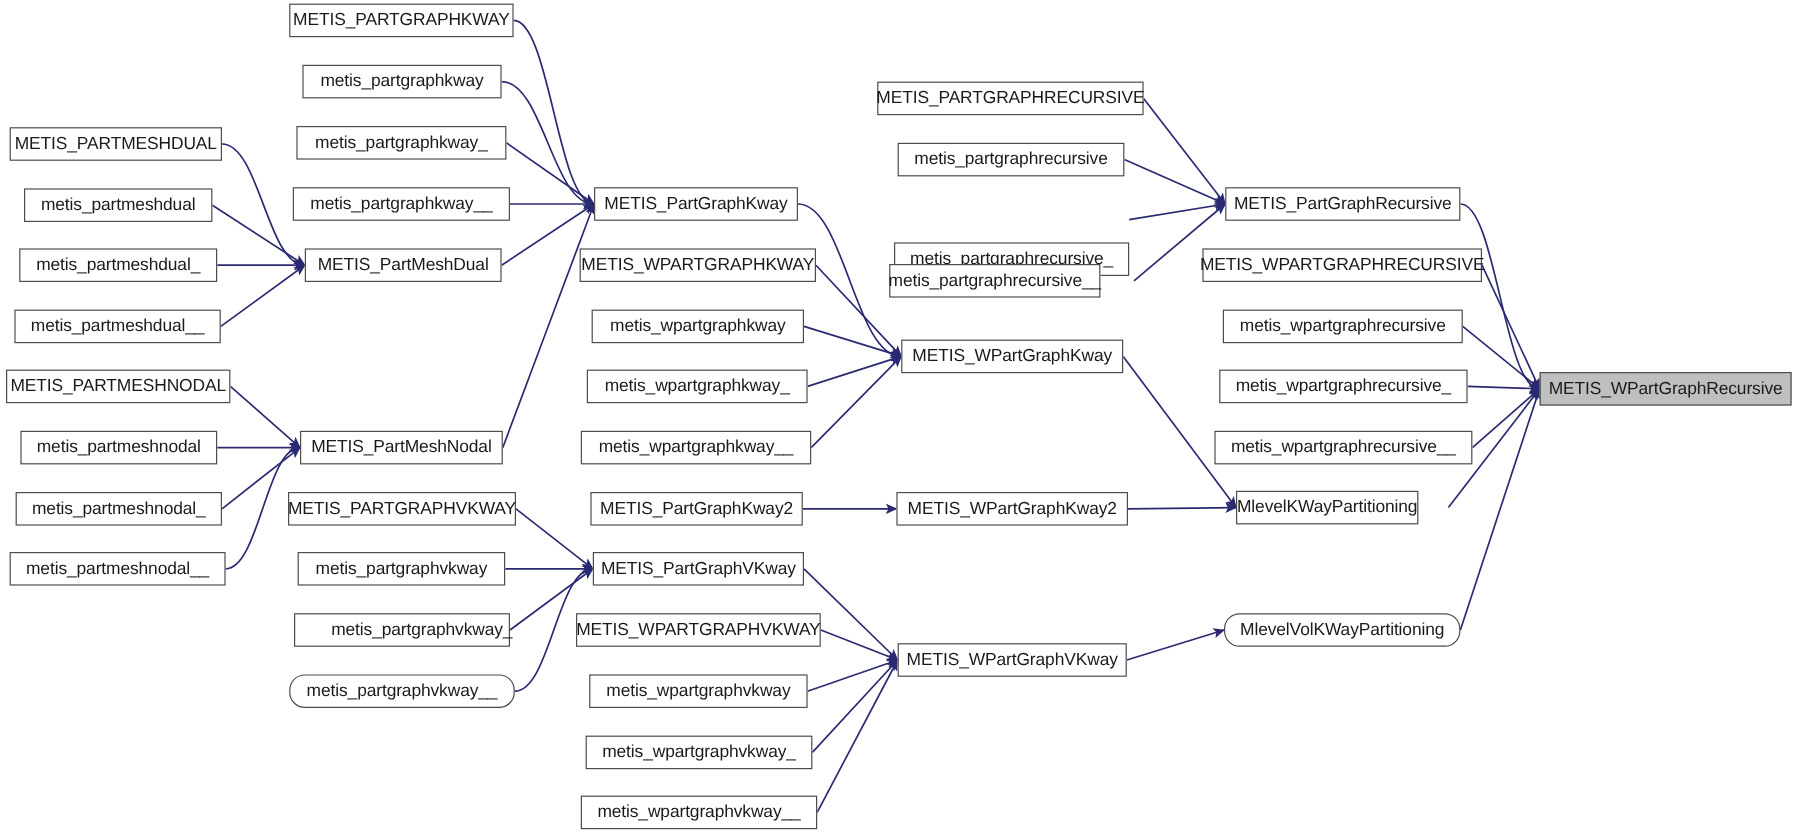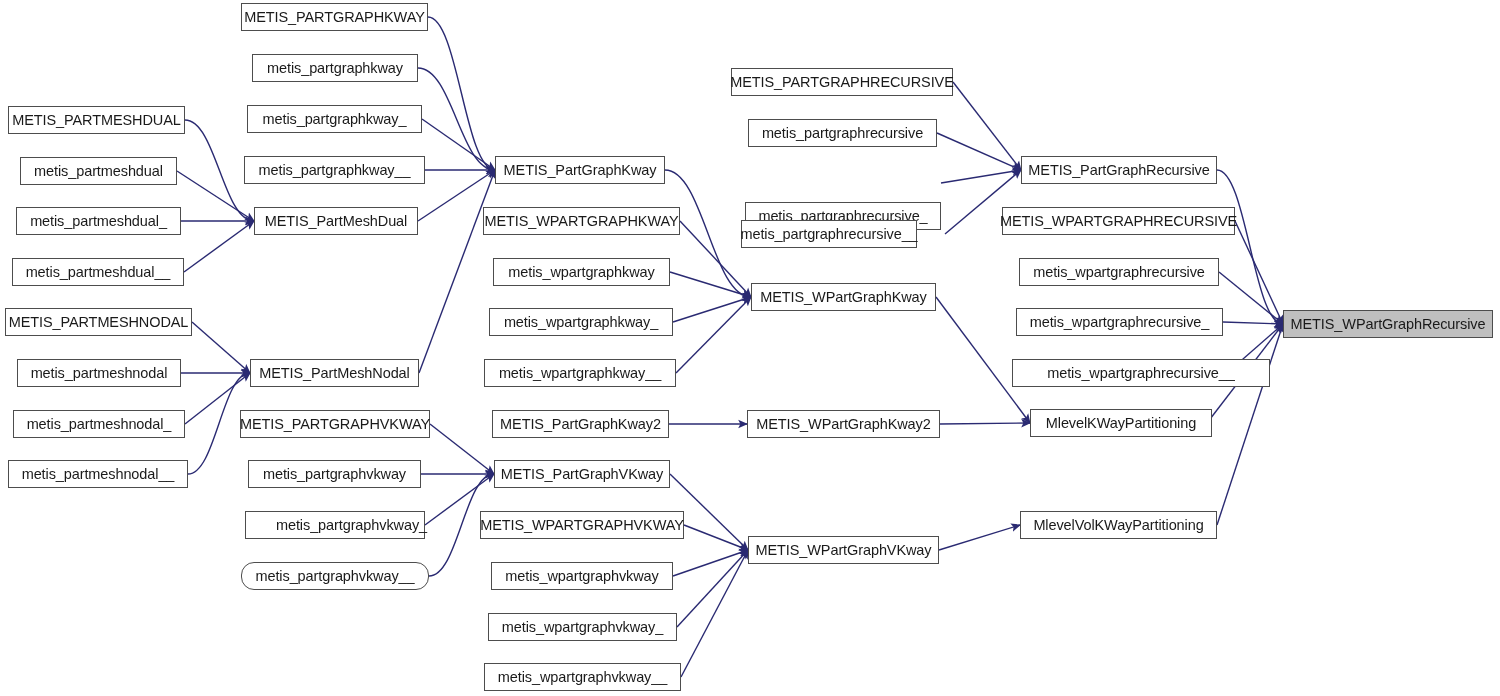--- a/index.html
+++ b/index.html
@@ -219,26 +219,26 @@
       </div>
       <div class="node" style="left: 1002px; top: 207px; width: 233px; height: 28px;">
         <span class="node-label">METIS_WPARTGRAPHRECURSIVE</span>
       </div>
       <div class="node" style="left: 1019px; top: 258px; width: 200px; height: 28px;">
         <span class="node-label">metis_wpartgraphrecursive</span>
       </div>
       <div class="node" style="left: 1016px; top: 308px; width: 207px; height: 28px;">
         <span class="node-label">metis_wpartgraphrecursive_</span>
       </div>
-      <div class="node" style="left: 1012px; top: 359px; width: 258px; height: 28px;">
+      <div class="node" style="left: 1012px; top: 359px; width: 215px; height: 28px;">
         <span class="node-label">metis_wpartgraphrecursive__</span>
       </div>
-      <div class="node" style="left: 1030px; top: 409px; width: 182px; height: 28px;">
+      <div class="node" style="left: 1030px; top: 409px; width: 152px; height: 28px;">
         <span class="node-label">MlevelKWayPartitioning</span>
       </div>
-      <div class="node" style="left: 1020px; top: 511px; width: 197px; height: 28px;">
+      <div class="node" style="left: 1020px; top: 511px; width: 197px; height: 28px; border-radius: 13px;">
         <span class="node-label">MlevelVolKWayPartitioning</span>
       </div>
       <div class="node highlight" style="left: 1283px; top: 310px; width: 210px; height: 28px;">
         <span class="node-label">METIS_WPartGraphRecursive</span>
       </div>
     </div>
 </div>
 
 </body></html>

